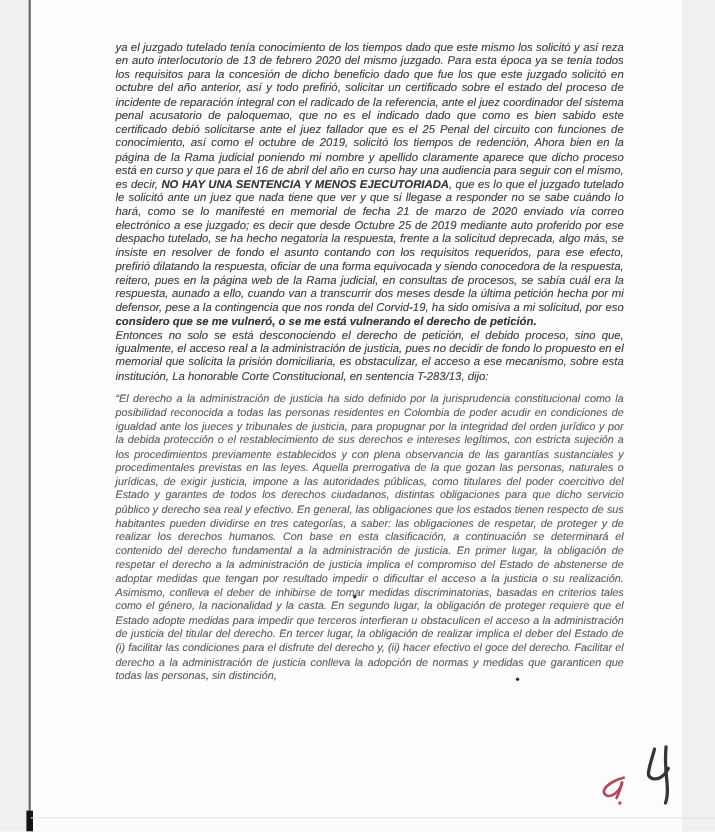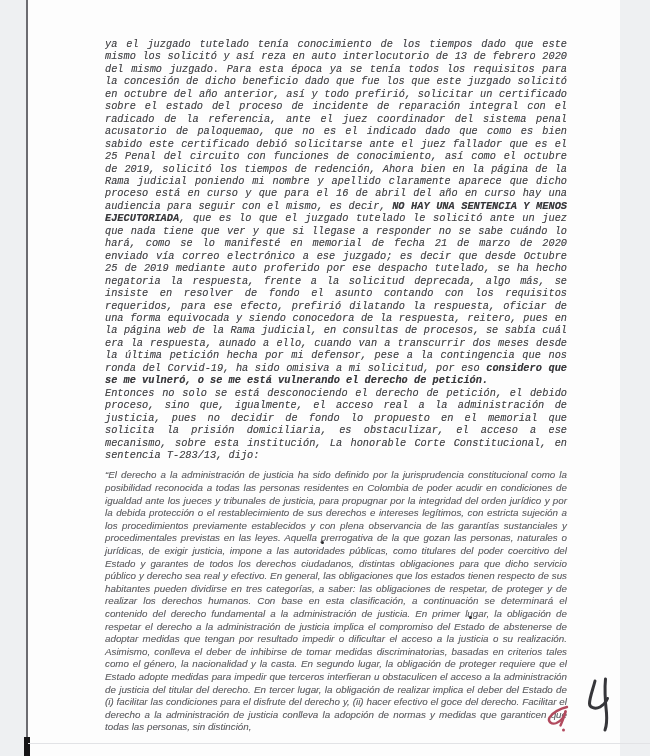--- a/index.html
+++ b/index.html
@@ -41,21 +41,20 @@
     width: 462px;
   }
   .body-para {
     margin: 0;
     font-style: italic;
     font-size: 10.3px;
     line-height: 12.45px;
     color: #47474a;
     text-align: justify;
     text-shadow: 0 0 0.5px rgba(70,70,75,0.5);
-    font-family: Liberation Mono, monospace;
   }
   .body-para strong {
     font-weight: bold;
     color: #38383b;
   }
   .quote-para {
     margin: 8px 0 12px 0;
     font-style: italic;
     font-size: 9.8px;
     line-height: 12.6px;

